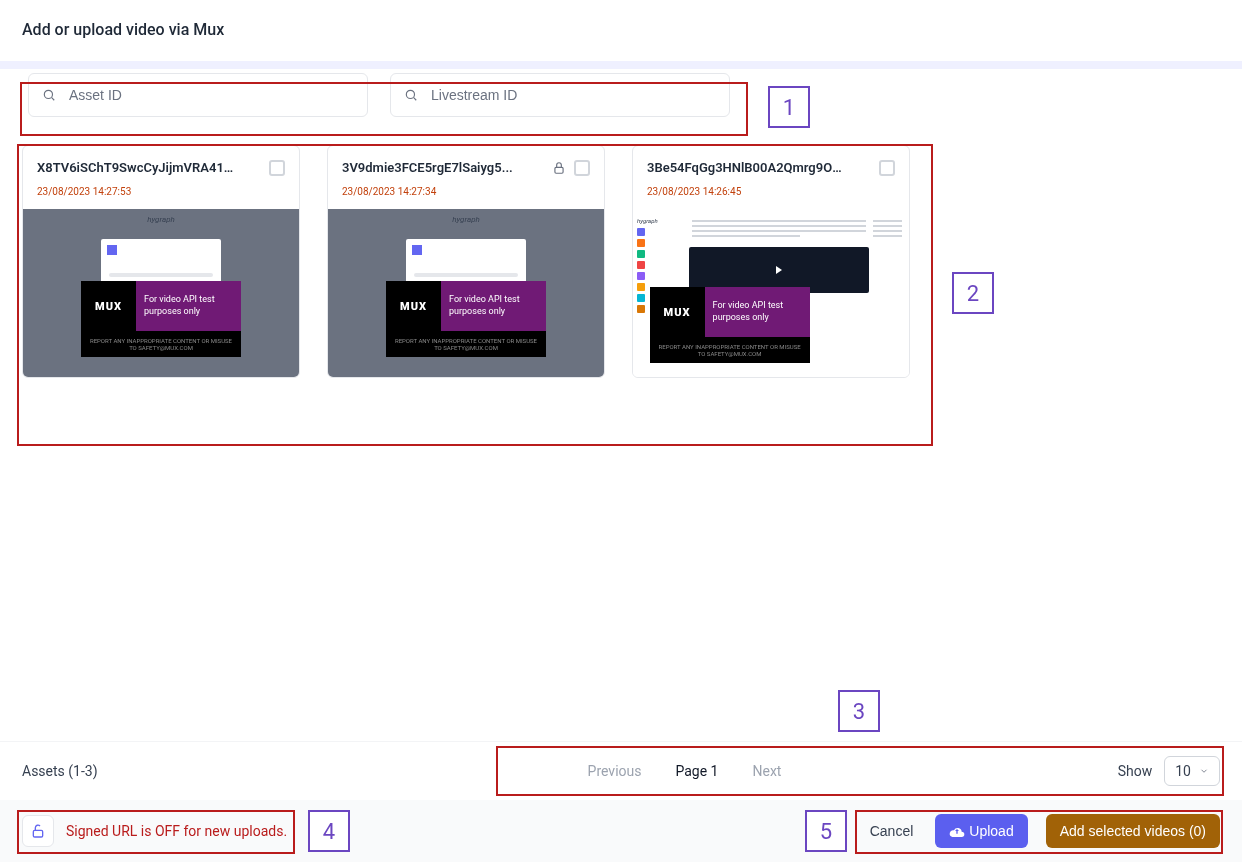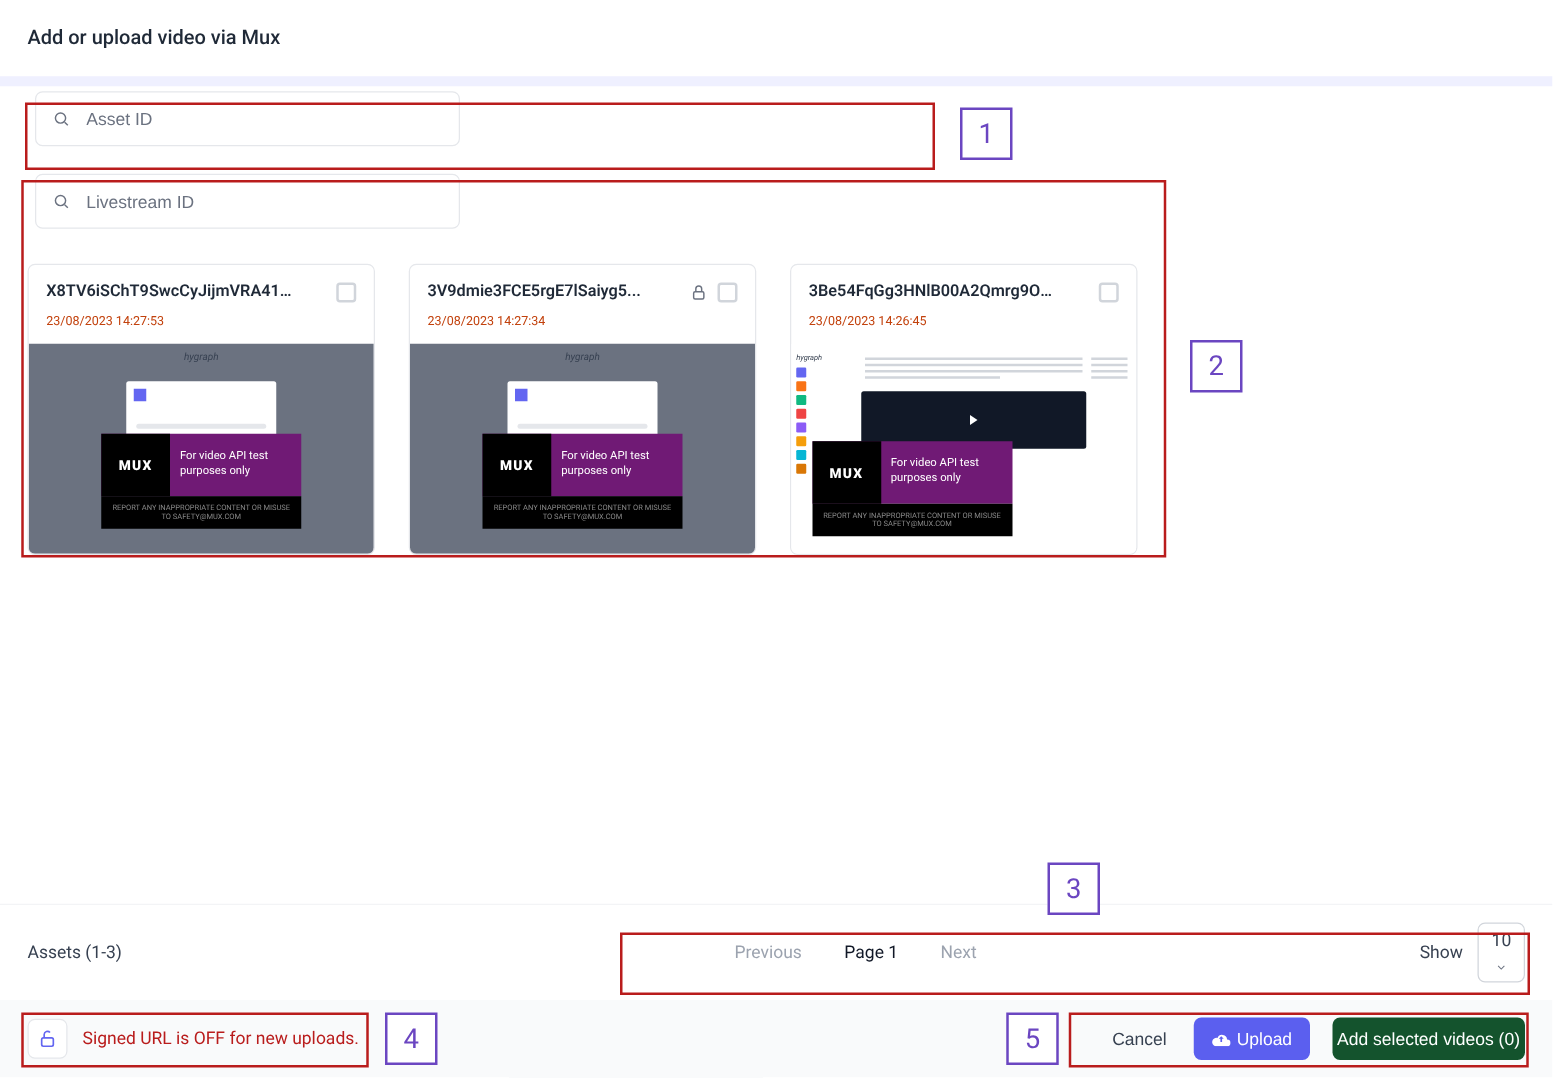--- a/index.html
+++ b/index.html
@@ -21,21 +21,20 @@
     .divider-bar {
       height: 8px;
       background: #eff0ff;
       width: 100%;
     }
     .search-row {
       display: flex;
       gap: 22px;
       padding: 4px 22px 16px 28px;
       position: relative;
-      flex-direction: column;
     }
     .search-input-wrap {
       position: relative;
       width: 340px;
     }
     .search-input {
       width: 100%;
       height: 44px;
       border: 1px solid #e5e7eb;
       border-radius: 6px;
@@ -261,21 +260,20 @@
       text-align: right;
     }
     .show-select {
       border: 1px solid #d1d5db;
       border-radius: 6px;
       padding: 6px 10px;
       display: flex;
       align-items: center;
       gap: 8px;
       cursor: pointer;
-      flex-direction: column;
     }
     .chev-down { width: 10px; height: 10px; color: #6b7280; }
     .action-row {
       display: flex;
       align-items: center;
       padding: 14px 22px;
       background: #f9fafb;
       gap: 16px;
     }
     .signed-box {
@@ -309,25 +307,25 @@
       border: none;
       border-radius: 6px;
       padding: 9px 14px;
       font-size: 14px;
       cursor: pointer;
       display: flex;
       align-items: center;
       gap: 4px;
     }
     .btn-add-selected {
-      background: #14532d;
+      background: #a16207;
       color: #ffffff;
       border: none;
       border-radius: 6px;
-      padding: 9px 4px;
+      padding: 9px 14px;
       font-size: 14px;
       cursor: pointer;
     }
     .cloud-ico { width: 16px; height: 12px; }
   </style>
 </head>
 <body>
 
 <div class="header">Add or upload video via Mux</div>
 <div class="divider-bar"></div>

